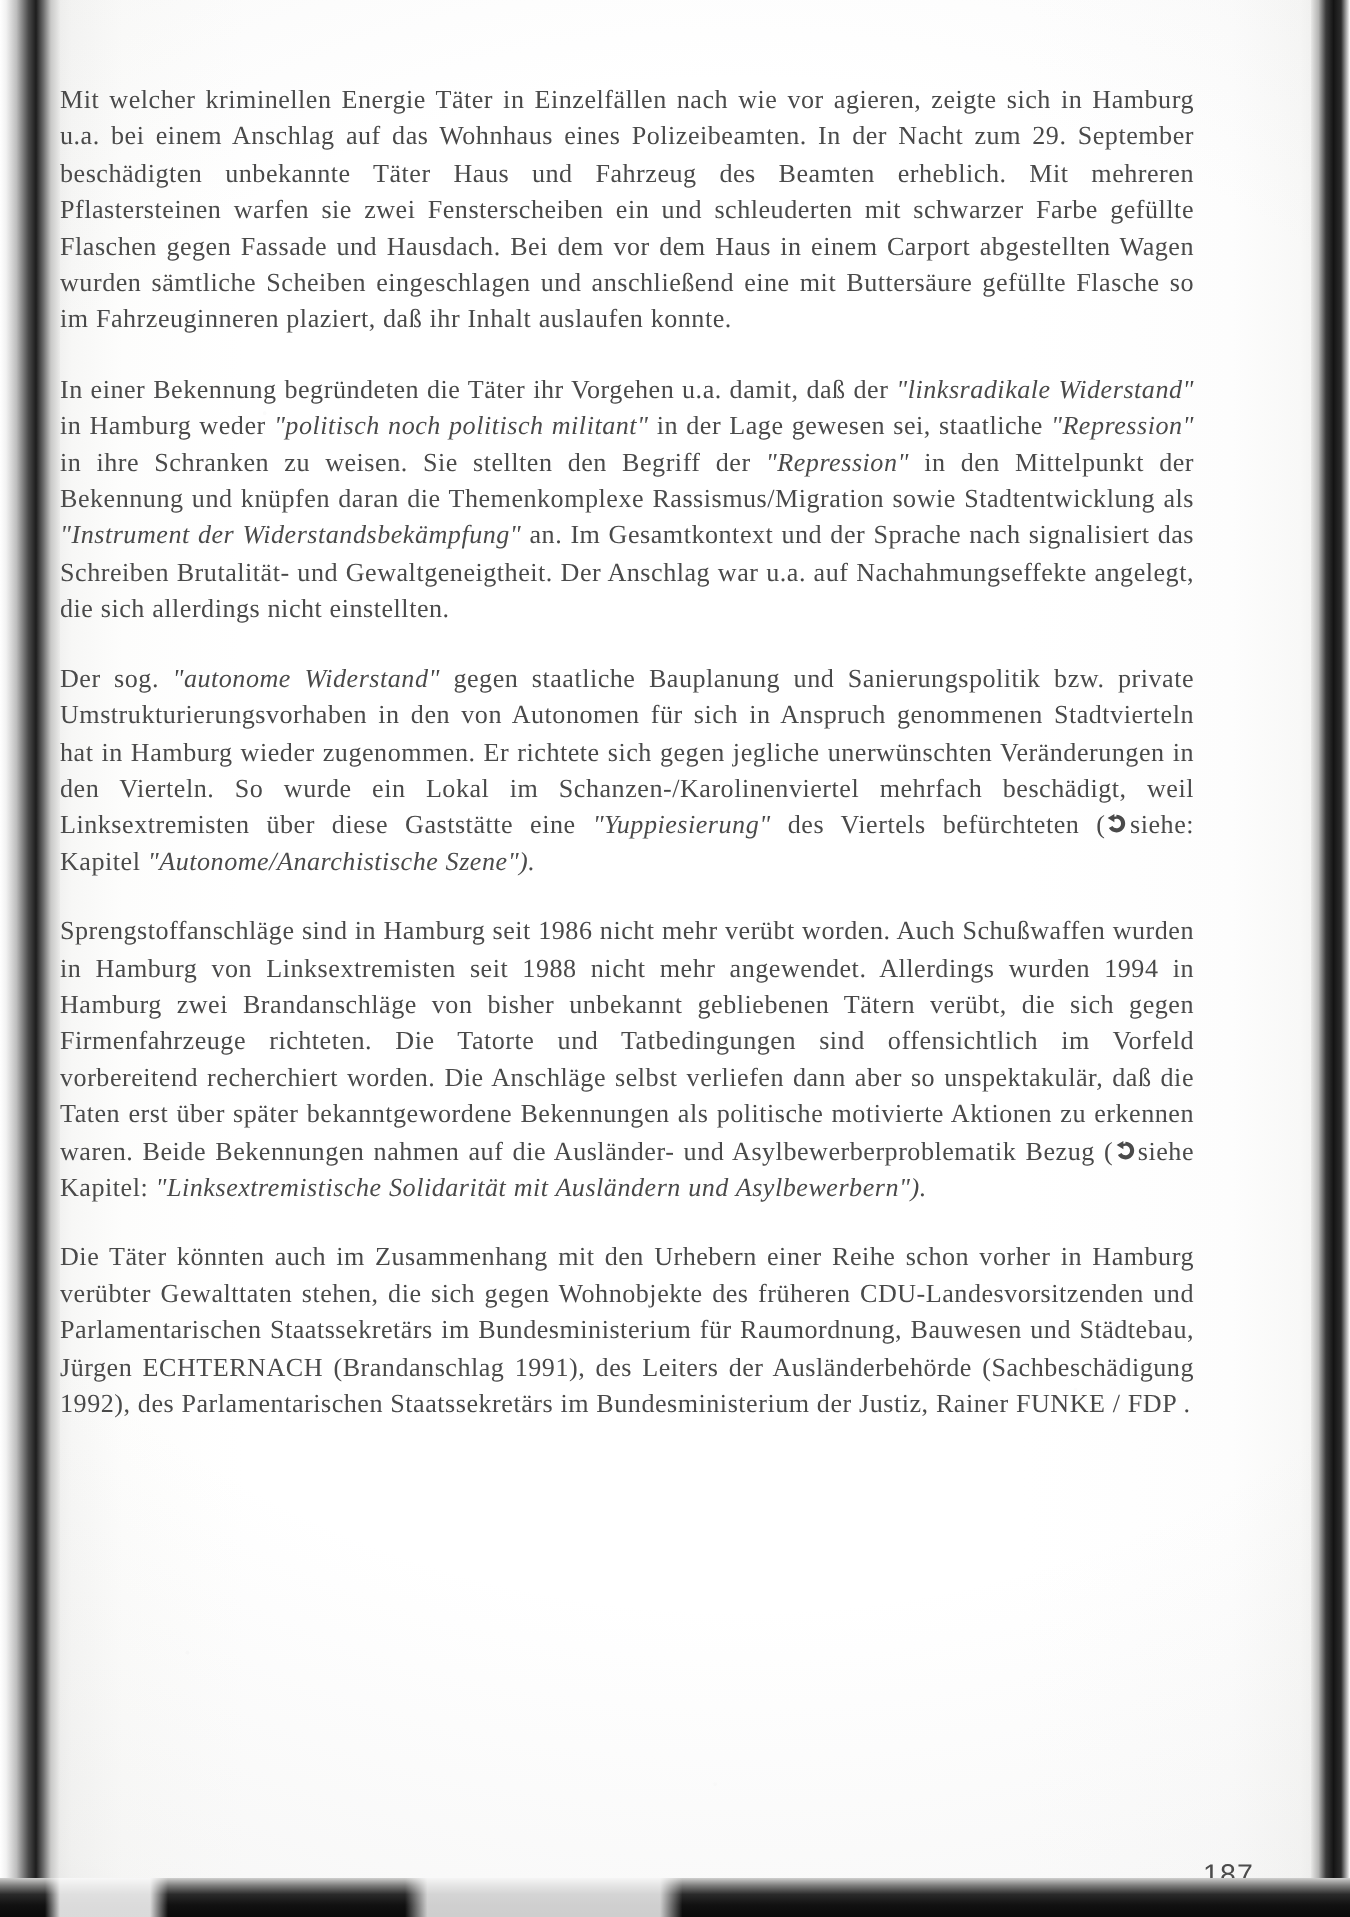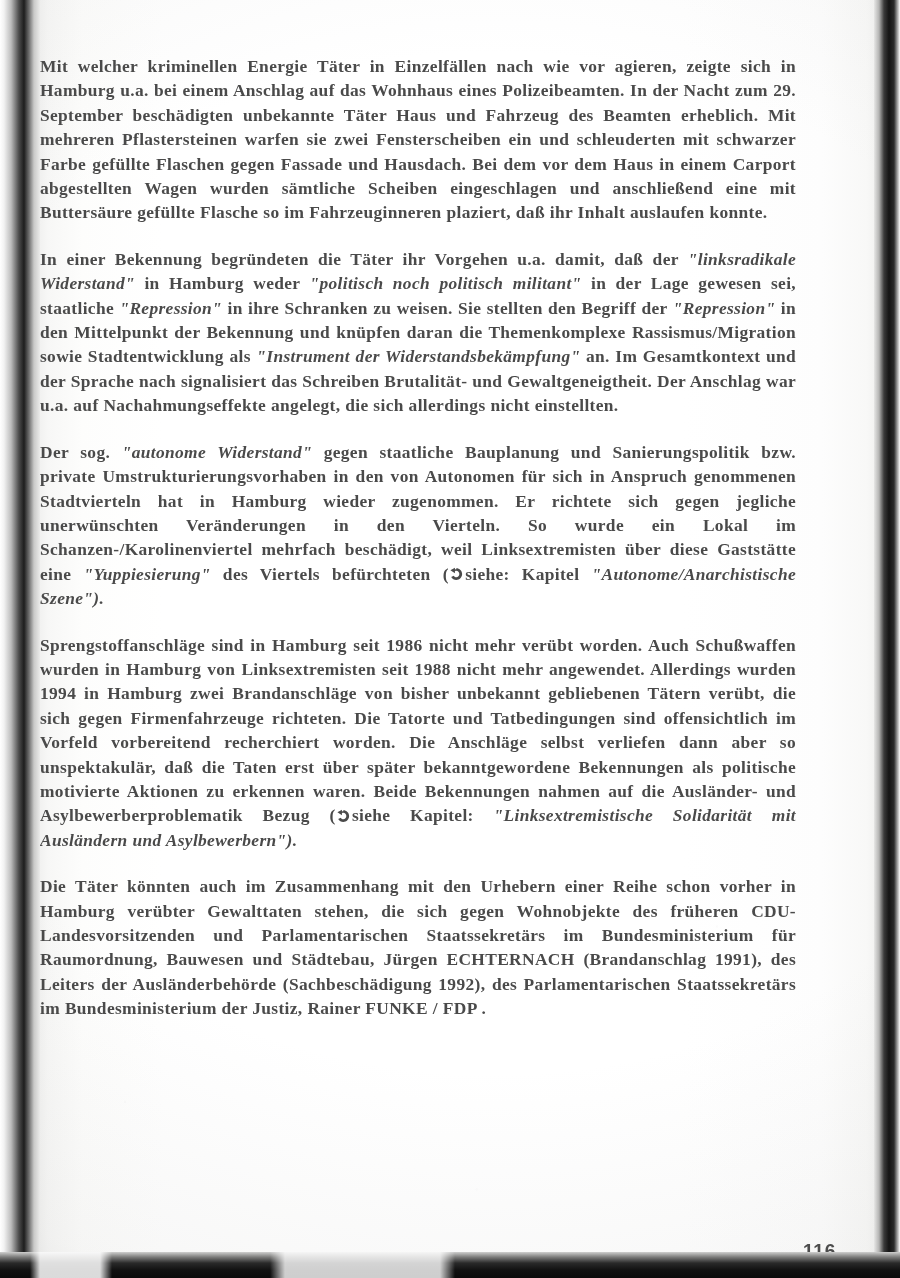--- a/index.html
+++ b/index.html
@@ -181,21 +181,20 @@
     letter-spacing: 0.04em;
   }
 
   
   #ink-layer {
     position: absolute;
     left: 0; top: 0;
     width: 900px; height: 1278px;
     filter: blur(0.28px);
     pointer-events: none;
-    font-weight: bold;
   }
   #ink-layer > * { pointer-events: auto; }
 
   
   #speckle {
     position: absolute;
     left: 22px; top: 0;
     width: 858px; height: 1252px;
     opacity: 0.35;
     pointer-events: none;
@@ -223,21 +222,21 @@
       <p class="para"><span class="rm">Mit welcher kriminellen Energie Täter in Einzelfällen nach wie vor agieren, zeigte sich in Hamburg u.a. bei einem Anschlag auf das Wohnhaus eines Polizeibeamten. In der Nacht zum 29. September beschädigten unbekannte Täter Haus und Fahrzeug des Beamten erheblich. Mit mehreren Pflastersteinen warfen sie zwei Fensterscheiben ein und schleuderten mit schwarzer Farbe gefüllte Flaschen gegen Fassade und Hausdach. Bei dem vor dem Haus in einem Carport abgestellten Wagen wurden sämtliche Scheiben eingeschlagen und anschließend eine mit Buttersäure gefüllte Flasche so im Fahrzeuginneren plaziert, daß ihr Inhalt auslaufen konnte.</span></p>
       <p class="para"><span class="rm">In einer Bekennung begründeten die Täter ihr Vorgehen u.a. damit, daß der</span> <span class="it">"linksradikale Widerstand"</span> <span class="rm">in Hamburg weder</span> <span class="it">"politisch noch politisch militant"</span> <span class="rm">in der Lage gewesen sei, staatliche</span> <span class="it">"Repression"</span> <span class="rm">in ihre Schranken zu weisen. Sie stellten den Begriff der</span> <span class="it">"Repression"</span> <span class="rm">in den Mittelpunkt der Bekennung und knüpfen daran die Themenkomplexe Rassismus/Migration sowie Stadtentwicklung als</span> <span class="it">"Instrument der Widerstandsbekämpfung"</span> <span class="rm">an. Im Gesamtkontext und der Sprache nach signalisiert das Schreiben Brutalität- und Gewaltgeneigtheit. Der Anschlag war u.a. auf Nachahmungseffekte angelegt, die sich allerdings nicht einstellten.</span></p>
       <p class="para"><span class="rm">Der sog.</span> <span class="it">"autonome Widerstand"</span> <span class="rm">gegen staatliche Bauplanung und Sanierungspolitik bzw. private Umstrukturierungsvorhaben in den von Autonomen für sich in Anspruch genommenen Stadtvierteln hat in Hamburg wieder zugenommen. Er richtete sich gegen jegliche unerwünschten Veränderungen in den Vierteln. So wurde ein Lokal im Schanzen-/Karolinenviertel mehrfach beschädigt, weil Linksextremisten über diese Gaststätte eine</span> <span class="it">"Yuppiesierung"</span> <span class="rm">des Viertels befürchteten (</span><span class="ref-arrow"><svg viewBox="0 0 20 20" aria-hidden="true">
               <path fill="#4a4a4a" d="M10.2 1.6c4.6 0 8.2 3.6 8.2 8.2 0 4.6-3.6 8.4-8.2 8.4-3.0 0-5.7-1.6-7.1-4.1l3.5-1.9c0.8 1.3 2.1 2.1 3.6 2.1 2.4 0 4.3-2.0 4.3-4.5S12.6 5.4 10.2 5.4c-0.7 0-1.3 0.2-1.9 0.5l0 2.7L2.0 4.6 8.3 0.9l0 2.6c0.6-0.2 1.2-0.3 1.9-0.3z"></path>
             </svg></span><span class="rm">siehe: Kapitel</span> <span class="it">"Autonome/Anarchistische Szene").</span></p>
       <p class="para"><span class="rm">Sprengstoffanschläge sind in Hamburg seit 1986 nicht mehr verübt worden. Auch Schußwaffen wurden in Hamburg von Linksextremisten seit 1988 nicht mehr angewendet. Allerdings wurden 1994 in Hamburg zwei Brandanschläge von bisher unbekannt gebliebenen Tätern verübt, die sich gegen Firmenfahrzeuge richteten. Die Tatorte und Tatbedingungen sind offensichtlich im Vorfeld vorbereitend recherchiert worden. Die Anschläge selbst verliefen dann aber so unspektakulär, daß die Taten erst über später bekanntgewordene Bekennungen als politische motivierte Aktionen zu erkennen waren. Beide Bekennungen nahmen auf die Ausländer- und Asylbewerberproblematik Bezug (</span><span class="ref-arrow"><svg viewBox="0 0 20 20" aria-hidden="true">
               <path fill="#4a4a4a" d="M10.2 1.6c4.6 0 8.2 3.6 8.2 8.2 0 4.6-3.6 8.4-8.2 8.4-3.0 0-5.7-1.6-7.1-4.1l3.5-1.9c0.8 1.3 2.1 2.1 3.6 2.1 2.4 0 4.3-2.0 4.3-4.5S12.6 5.4 10.2 5.4c-0.7 0-1.3 0.2-1.9 0.5l0 2.7L2.0 4.6 8.3 0.9l0 2.6c0.6-0.2 1.2-0.3 1.9-0.3z"></path>
             </svg></span><span class="rm">siehe Kapitel:</span> <span class="it">"Linksextremistische Solidarität mit Ausländern und Asylbewerbern").</span></p>
       <p class="para"><span class="rm">Die Täter könnten auch im Zusammenhang mit den Urhebern einer Reihe schon vorher in Hamburg verübter Gewalttaten stehen, die sich gegen Wohnobjekte des früheren CDU-Landesvorsitzenden und Parlamentarischen Staatssekretärs im Bundesministerium für Raumordnung, Bauwesen und Städtebau, Jürgen ECHTERNACH (Brandanschlag 1991), des Leiters der Ausländerbehörde (Sachbeschädigung 1992), des Parlamentarischen Staatssekretärs im Bundesministerium der Justiz, Rainer FUNKE / FDP .</span></p>
 
-      <div id="folio">116</div>
+      <div id="folio">187</div>
     </div>
   </div>
 
   <div id="gutter"></div>
   <div id="right-edge"></div>
   <div id="bottom-band"></div>
   <div id="bottom-band-gaps"></div>
 
 </div>
 

